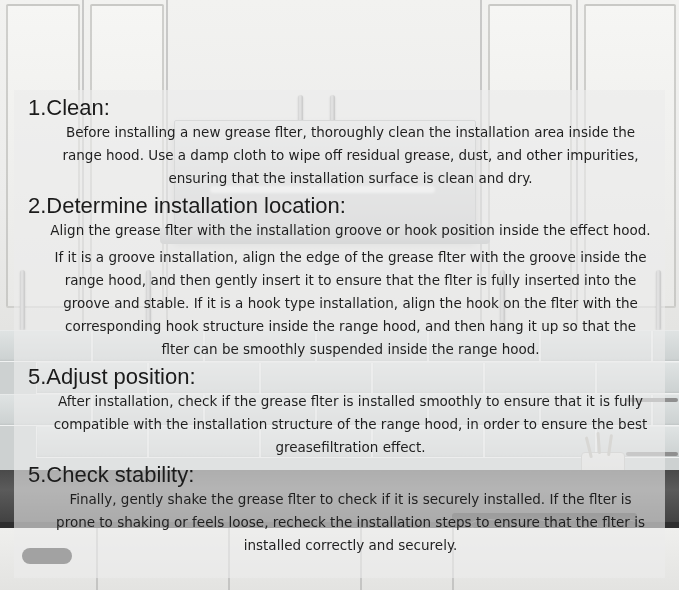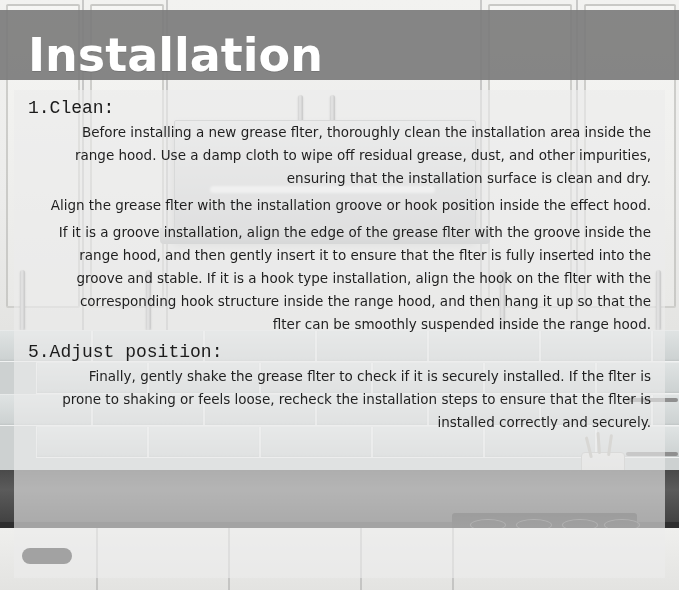--- a/index.html
+++ b/index.html
@@ -189,35 +189,35 @@
   
   .panel {
     position: absolute;
     left: 14px; top: 90px; right: 14px; bottom: 12px;
     background: rgba(236,236,236,0.62);
     padding: 6px 14px 8px 14px;
     box-sizing: border-box;
   }
 
   .step-title {
-    font-family: Liberation Mono, monospace;
-    font-size: 18px;
+    font-family: Liberation Sans, sans-serif;
+    font-size: 22px;
     font-weight: normal;
     color: #1b1b1b;
     margin: 0 0 1px 0;
     line-height: 24px;
   }
   .step-body {
     font-family: "DejaVu Sans", sans-serif;
     font-size: 13.5px;
     color: #1f1f1f;
     line-height: 23px;
     margin: 0 0 4px 0;
     padding-left: 22px;
-    text-align: right;
+    text-align: center;
   }
   .step:last-child .step-body { margin-bottom: 0; }
 </style>
 </head>
 <body>
 
 <div class="page">
 
   <div class="photo">
 
@@ -300,41 +300,41 @@
     <div class="burner" style="left:604px;"></div>
 
     <div class="cab-bot"></div>
     <div class="cab-bot-seam" style="left:96px;"></div>
     <div class="cab-bot-seam" style="left:228px;"></div>
     <div class="cab-bot-seam" style="left:360px;"></div>
     <div class="cab-bot-seam" style="left:452px;"></div>
     <div class="mitt"></div>
   </div>
 
-  <div class="header-band">
-    <div class="header-title">Installation</div>
-  </div>
 
   <div class="panel">
 
     <div class="step">
       <div class="step-title">1.Clean:</div>
       <div class="step-body">Before installing a new grease flter, thoroughly clean the installation area inside the range hood. Use a damp cloth to wipe off residual grease, dust, and other impurities, ensuring that the installation surface is clean and dry.</div>
     </div>
 
     <div class="step">
+      <div class="step-title">2.Determine installation location:</div>
       <div class="step-body">Align the grease flter with the installation groove or hook position inside the effect hood.</div>
     </div>
 
     <div class="step">
       <div class="step-body">If it is a groove installation, align the edge of the grease flter with the groove inside the range hood, and then gently insert it to ensure that the flter is fully inserted into the groove and stable. If it is a hook type installation, align the hook on the flter with the corresponding hook structure inside the range hood, and then hang it up so that the flter can be smoothly suspended inside the range hood.</div>
     </div>
 
     <div class="step">
       <div class="step-title">5.Adjust position:</div>
-    </div>
-
-    <div class="step">
+      <div class="step-body">After installation, check if the grease flter is installed smoothly to ensure that it is fully compatible with the installation structure of the range hood, in order to ensure the best greasefiltration effect.</div>
+    </div>
+
+    <div class="step">
+      <div class="step-title">5.Check stability:</div>
       <div class="step-body">Finally, gently shake the grease flter to check if it is securely installed. If the flter is prone to shaking or feels loose, recheck the installation steps to ensure that the flter is installed correctly and securely.</div>
     </div>
 
   </div>
 </div>
 
 </body></html>

